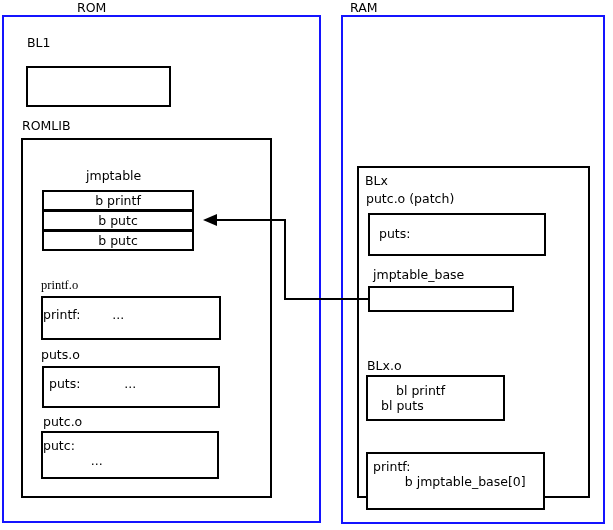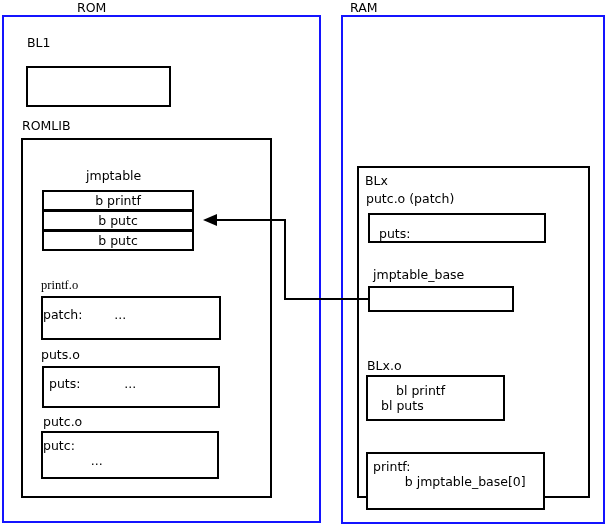--- a/index.html
+++ b/index.html
@@ -41,42 +41,42 @@
   </div>
   <div class="box" style="left:42px;top:210px;width:152px;height:21px;">
     <div class="rowtext" style="left:0;top:2px;">b putc</div>
   </div>
   <div class="box" style="left:42px;top:230px;width:152px;height:21px;">
     <div class="rowtext" style="left:0;top:2px;">b putc</div>
   </div>
 
   <div class="label" style="left:41px;top:278px;font-family:Liberation Serif, serif;">printf.o</div>
   <div class="box" style="left:41px;top:296px;width:180px;height:44px;">
-    <div class="code" style="left:0px;top:9px;">patch:        ...</div>
+    <div class="code" style="left:0px;top:9px;">printf:        ...</div>
   </div>
 
   <div class="label" style="left:41px;top:348px;">puts.o</div>
   <div class="box" style="left:42px;top:366px;width:178px;height:42px;">
     <div class="code" style="left:5px;top:8px;">puts:           ...</div>
   </div>
 
   <div class="label" style="left:43px;top:415px;">putc.o</div>
   <div class="box" style="left:41px;top:431px;width:178px;height:48px;">
     <div class="code" style="left:0px;top:5px;">putc:</div>
     <div class="code" style="left:0px;top:20px;">            ...</div>
   </div>
 
   <div class="region-label" style="left:350px;top:1px;">RAM</div>
   <div class="region" style="left:341px;top:15px;width:264px;height:509px;"></div>
 
   <div class="box" style="left:357px;top:166px;width:233px;height:332px;"></div>
   <div class="label" style="left:365px;top:174px;">BLx</div>
 
   <div class="label" style="left:366px;top:192px;">putc.o (patch)</div>
-  <div class="box" style="left:368px;top:213px;width:178px;height:30px;">
+  <div class="box" style="left:368px;top:213px;width:178px;height:43px;">
     <div class="code" style="left:9px;top:11px;">puts:</div>
   </div>
 
   <div class="label" style="left:373px;top:268px;">jmptable_base</div>
   <div class="box" style="left:368px;top:286px;width:146px;height:26px;"></div>
 
   <div class="label" style="left:367px;top:359px;">BLx.o</div>
   <div class="box" style="left:366px;top:375px;width:139px;height:46px;">
     <div class="code" style="left:28px;top:6px;">bl printf</div>
     <div class="code" style="left:13px;top:21px;">bl puts</div>

